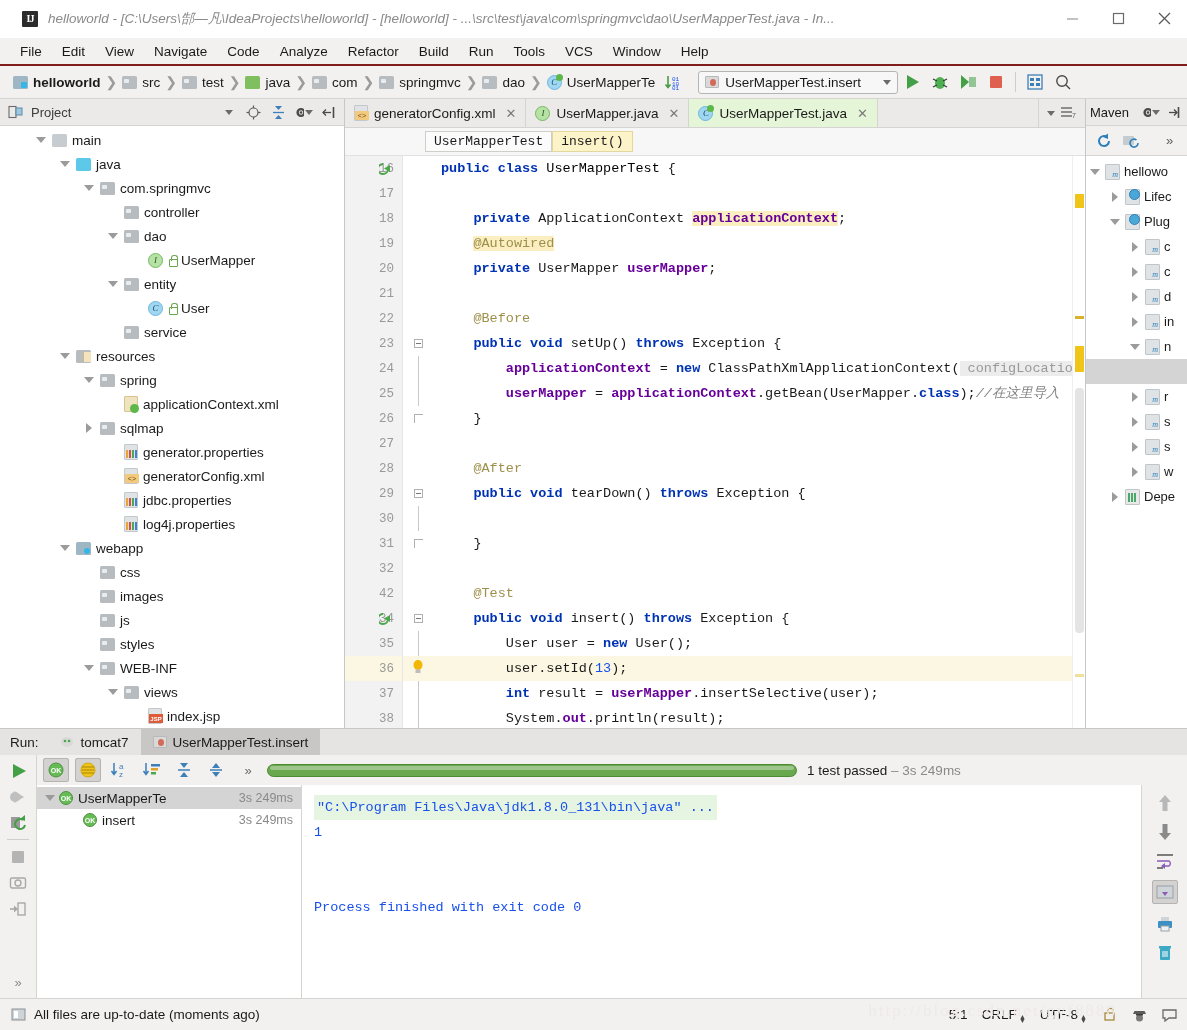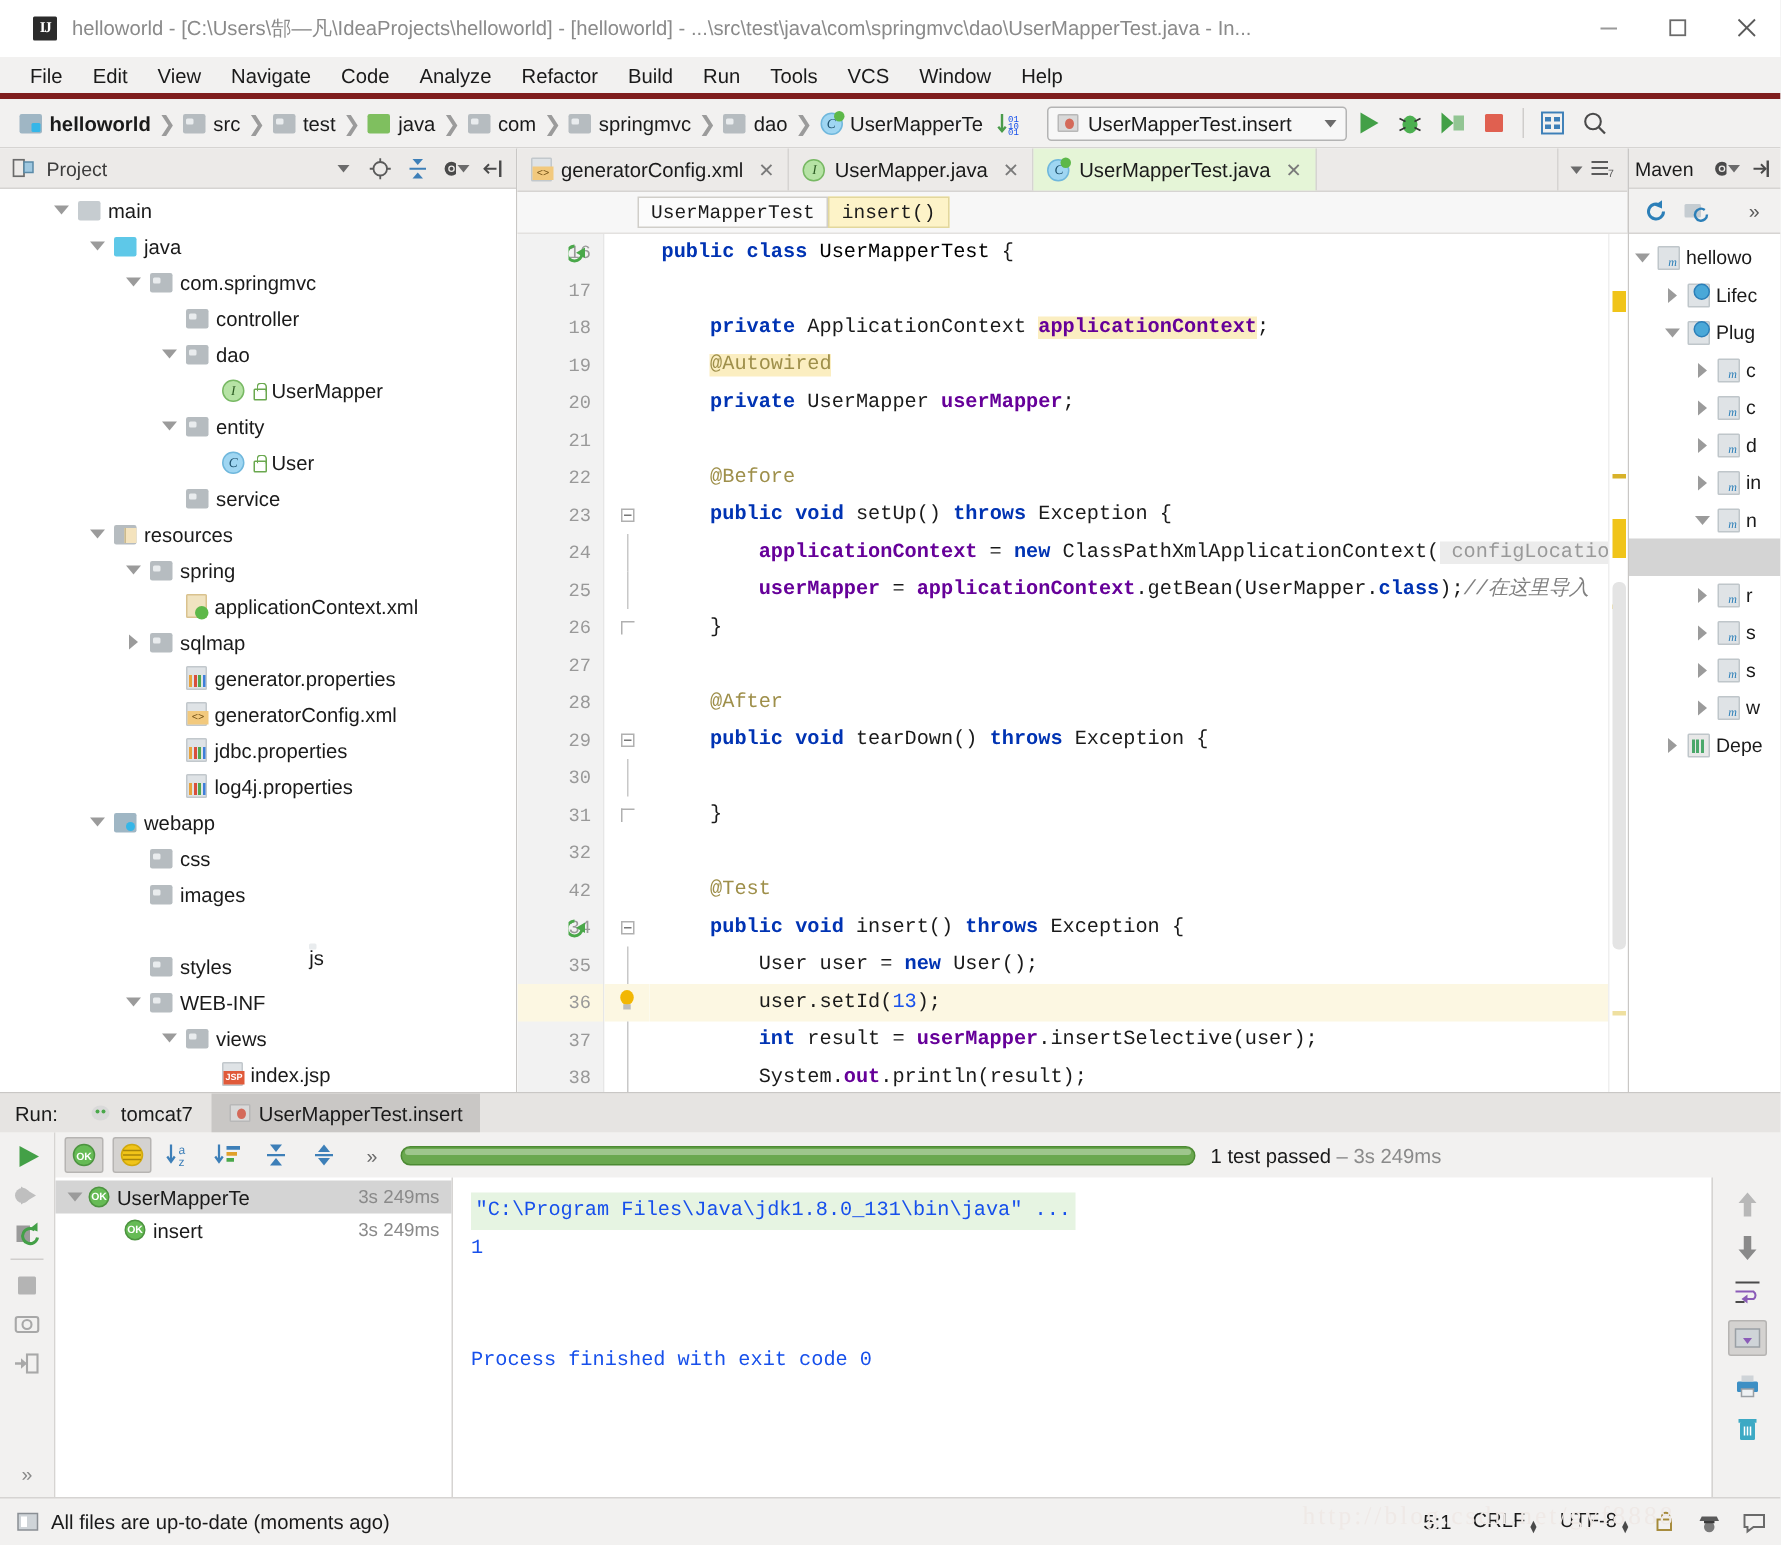--- a/index.html
+++ b/index.html
@@ -19,29 +19,29 @@
   .titlebar {
     height:38px; background:#ffffff; display:flex; align-items:center;
     border-bottom:1px solid #ffffff; position:relative; flex:0 0 38px;
   }
   .tb-icon {
     width:16px; height:16px; margin-left:22px; margin-right:10px;
     background:#2b2b2b; color:#fff; font-size:10px; font-weight:bold;
     display:flex; align-items:center; justify-content:center; border-radius:1px;
     font-family:"Liberation Serif", serif; letter-spacing:-1px;
   }
-  .tb-title { color:#8a8a8a; font-size:13.5px; white-space:nowrap; overflow:hidden; }
+  .tb-title { color:#8a8a8a; font-size:13.5px; white-space:nowrap; overflow:hidden;font-style:italic; }
   .tb-btns { margin-left:auto; display:flex; height:38px; }
   .tb-btn { width:46px; height:38px; display:flex; align-items:center; justify-content:center; color:#5a5a5a; }
   .tb-btn svg { display:block; }
 
   
   .menubar {
     height:28px; background:#f2f1f0; display:flex; align-items:center;
-    padding-left:10px; flex:0 0 28px; border-bottom:4px solid #7f1d1d;
+    padding-left:10px; flex:0 0 28px; border-bottom:2px solid #7f1d1d;
   }
   .menu-item { padding:3px 10px; font-size:13.5px; color:#1a1a1a; white-space:nowrap; }
 
   
   .navbar {
     height:33px; background:#f2f1f0; display:flex; align-items:center;
     padding-left:10px; flex:0 0 33px; border-bottom:1px solid #d6d4d2;
   }
   .crumb { display:flex; align-items:center; gap:5px; padding:1px 3px; white-space:nowrap; }
   .crumb .lbl { font-size:13.5px; }
@@ -485,21 +485,21 @@
           <div class="trow" style="padding-left: 82px;">
             <span class="arrow none"></span>
             <span class="ficon grey"></span>
             <span>css</span>
           </div>
           <div class="trow" style="padding-left: 82px;">
             <span class="arrow none"></span>
             <span class="ficon grey"></span>
             <span>images</span>
           </div>
-          <div class="trow" style="padding-left: 82px; flex-direction: column;">
+          <div class="trow" style="padding-left: 82px;">
             <span class="arrow none"></span>
             <span class="ficon grey"></span>
             <span>js</span>
           </div>
           <div class="trow" style="padding-left: 82px; text-align: center;">
             <span class="arrow none"></span>
             <span class="ficon grey"></span>
             <span>styles</span>
           </div>
           <div class="trow" style="padding-left: 82px;">

